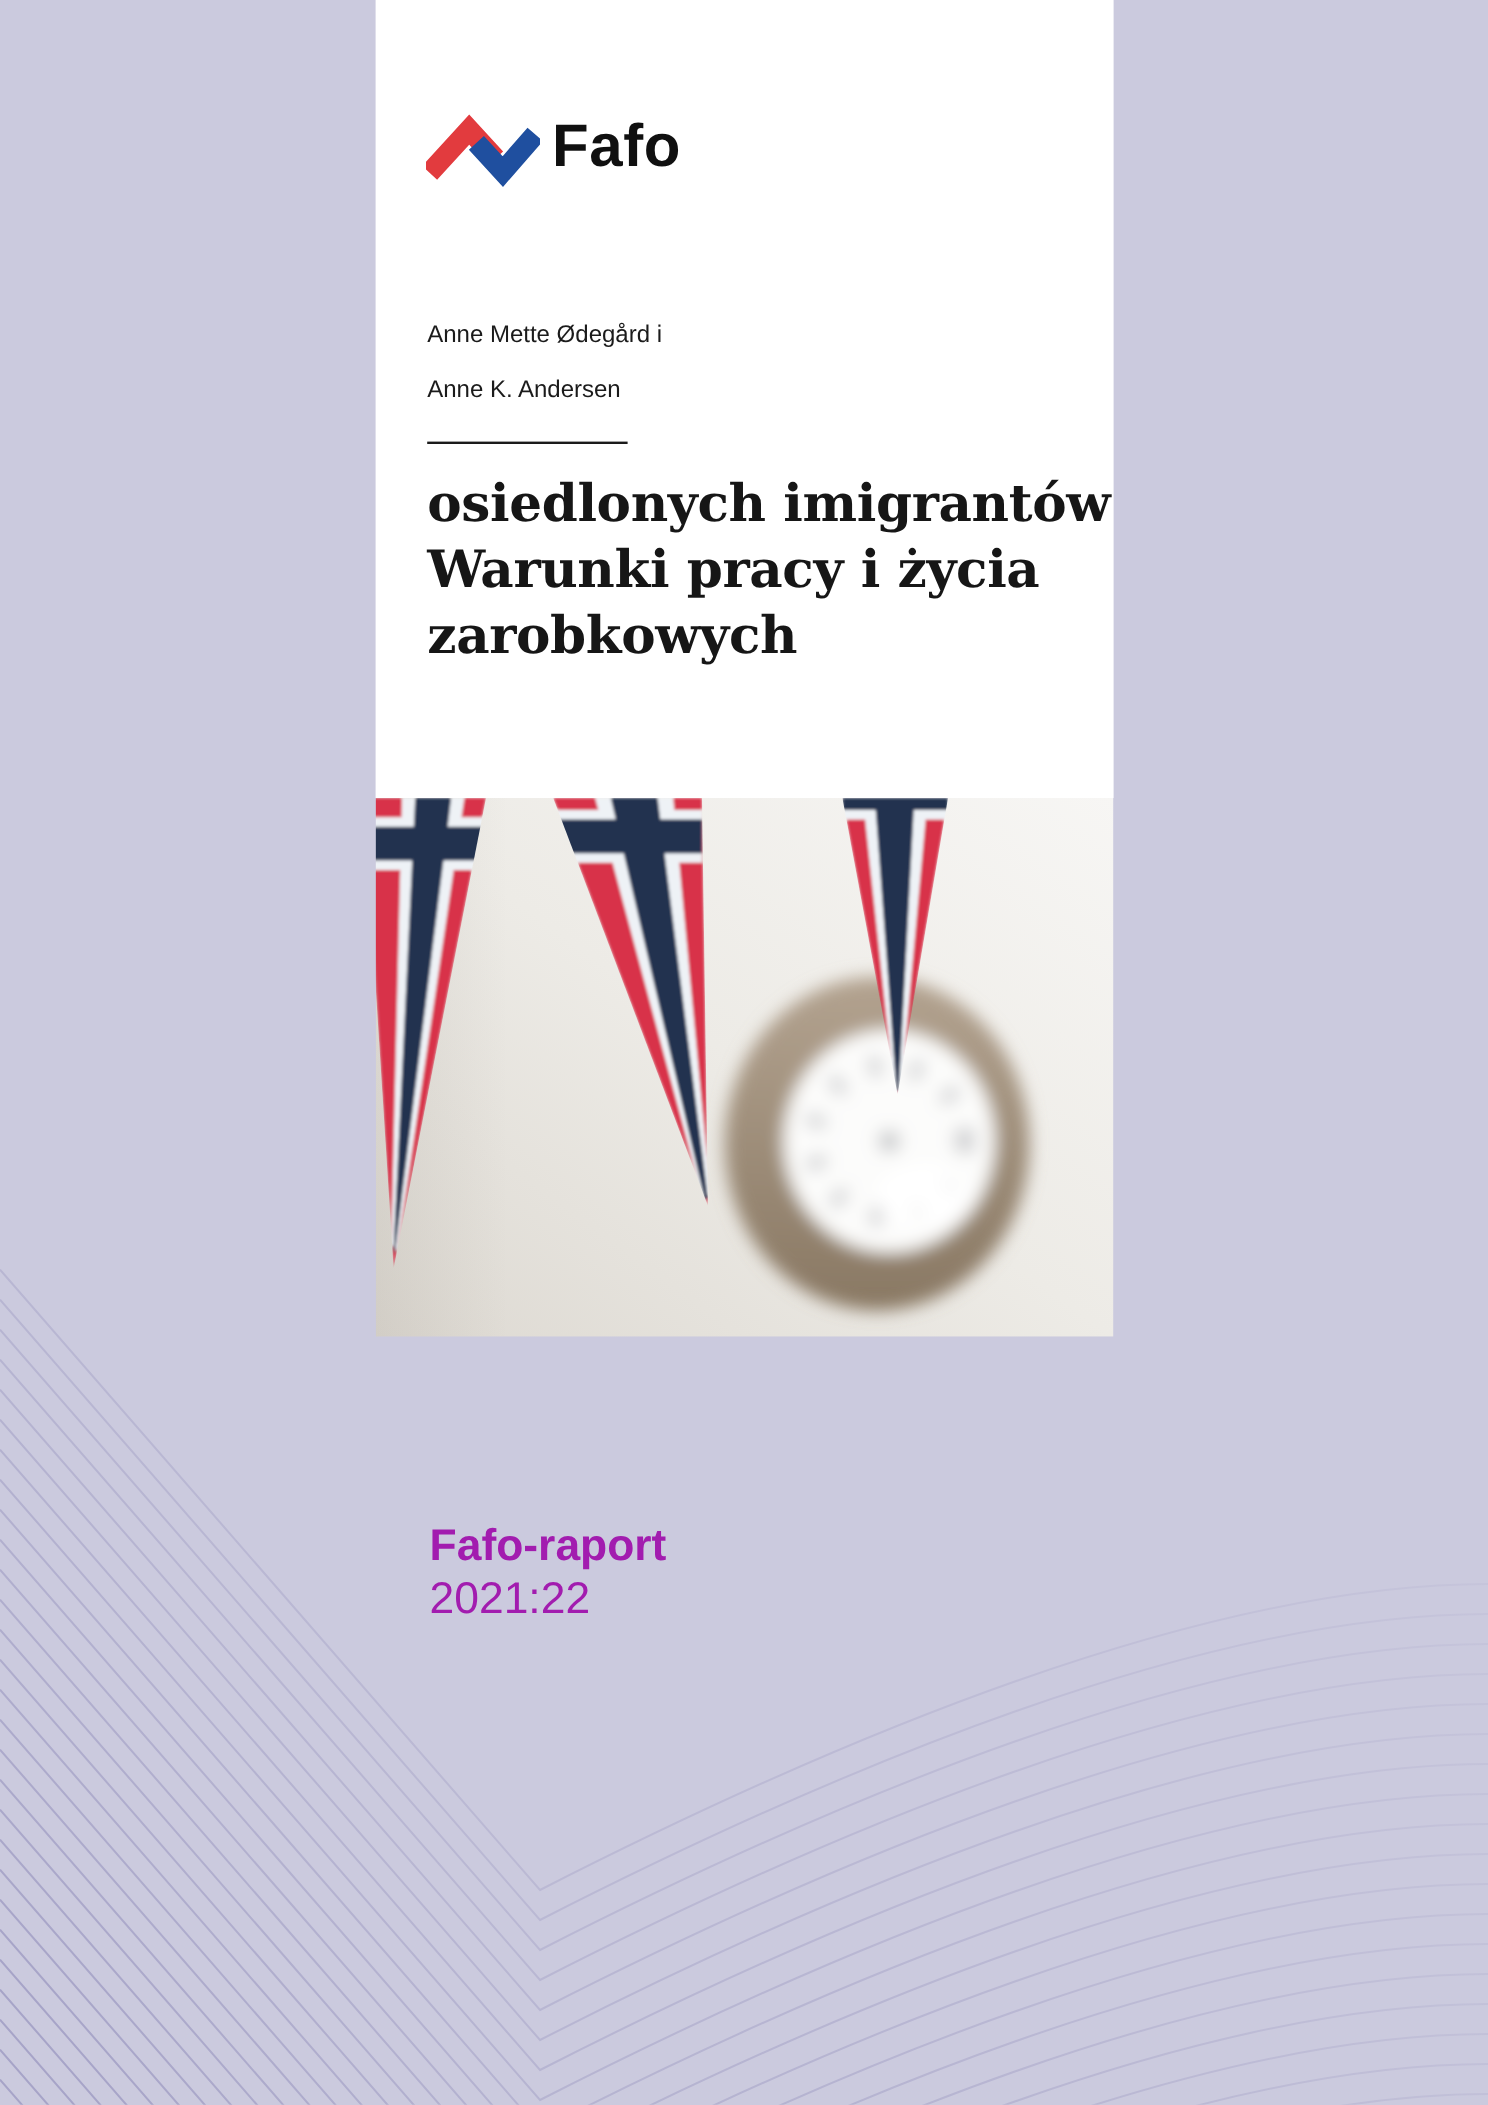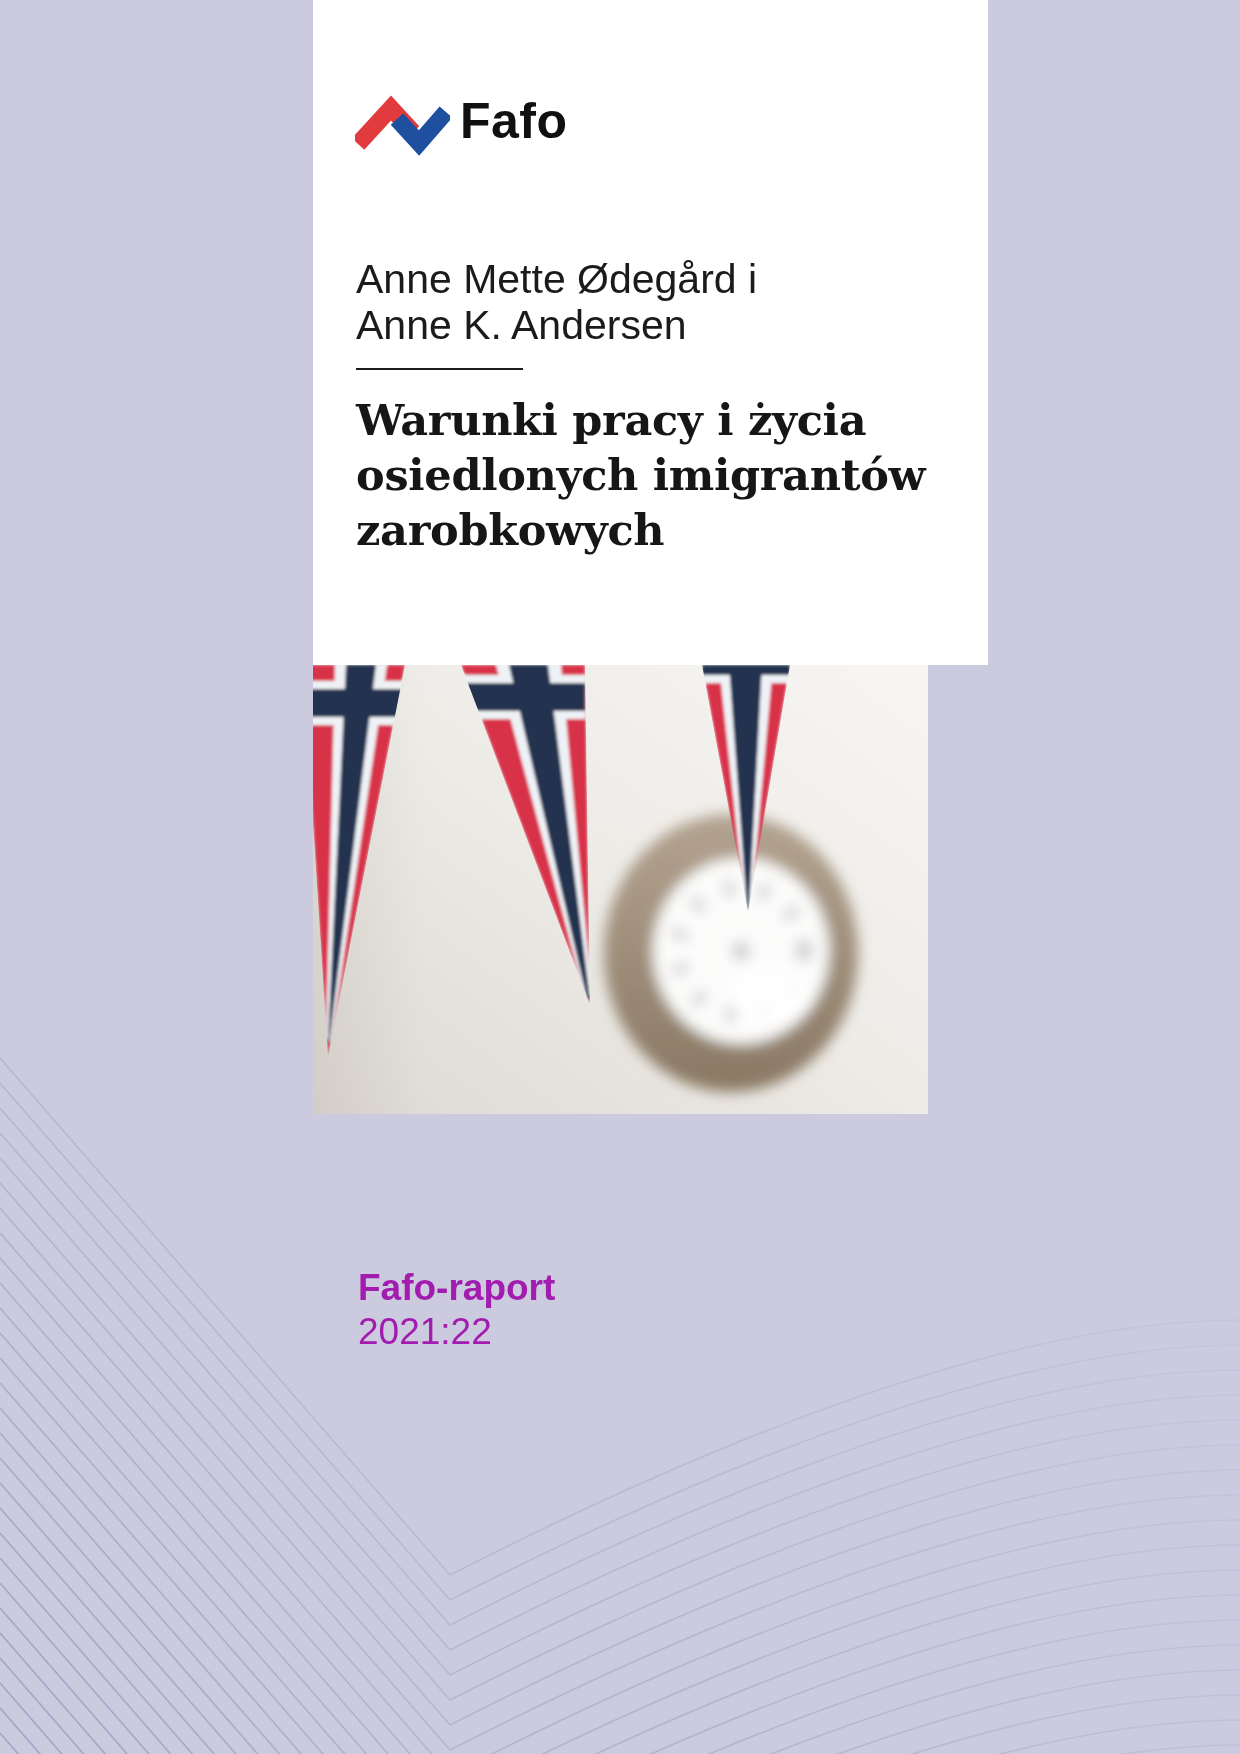--- a/index.html
+++ b/index.html
@@ -15,34 +15,34 @@
     position:relative;
     background:var(--bg);
     font-family:"Liberation Sans",sans-serif;
     overflow:hidden;
   }
   
   #pattern{position:absolute;inset:0;width:1240px;height:1754px;z-index:0;pointer-events:none}
   #pattern path{fill:none;stroke:url(#lineFade);stroke-width:1.7}
   
   .panel{
-    position:absolute;left:313px;top:0;width:675px;height:665px;
+    position:absolute;left:313px;top:0;width:615px;height:665px;
     background:#ffffff;z-index:1;
   }
   .logo-row{position:absolute;left:42px;top:86px;display:flex;align-items:center;gap:10px}
   .logo-mark{width:95px;height:70px;display:block}
   .logo-mark .red{stroke:var(--logo-red)}
   .logo-mark .blue{stroke:var(--logo-blue)}
   .logo-text{
     font-weight:700;font-size:50px;color:#101010;letter-spacing:0.5px;
     font-family:"Liberation Sans",sans-serif;
   }
   .authors{
     position:absolute;left:43px;top:256px;
-    font-size:41px;line-height:46px;color:#1b1b1b;
+    font-size:20px;line-height:46px;color:#1b1b1b;
   }
   .rule{position:absolute;left:43px;top:368px;width:167px;height:2px;background:#1b1b1b}
   .title{
     position:absolute;left:43px;top:393px;
     font-family:"DejaVu Serif","Liberation Serif",serif;
     font-weight:700;font-size:43px;line-height:55px;color:var(--ink);
     letter-spacing:-0.3px;white-space:nowrap;
   }
   
   .photo{
@@ -113,22 +113,22 @@
   </div>
 
   <div class="authors">
     <div>Anne Mette Ødegård i</div>
     <div>Anne K. Andersen</div>
   </div>
 
   <div class="rule"></div>
 
   <div class="title">
+    <div>osiedlonych imigrantów</div>
     <div>Warunki pracy i życia</div>
-    <div>osiedlonych imigrantów</div>
     <div>zarobkowych</div>
   </div>
 </div>
 
 <div class="photo">
   <svg width="615" height="449" viewBox="0 0 615 449" xmlns="http://www.w3.org/2000/svg" aria-hidden="true">
     <defs>
       <linearGradient id="wallGrad" x1="1" y1="0" x2="0" y2="1">
         <stop offset="0" stop-color="#f7f6f4"></stop>
         <stop offset="0.5" stop-color="#edebe6"></stop>

